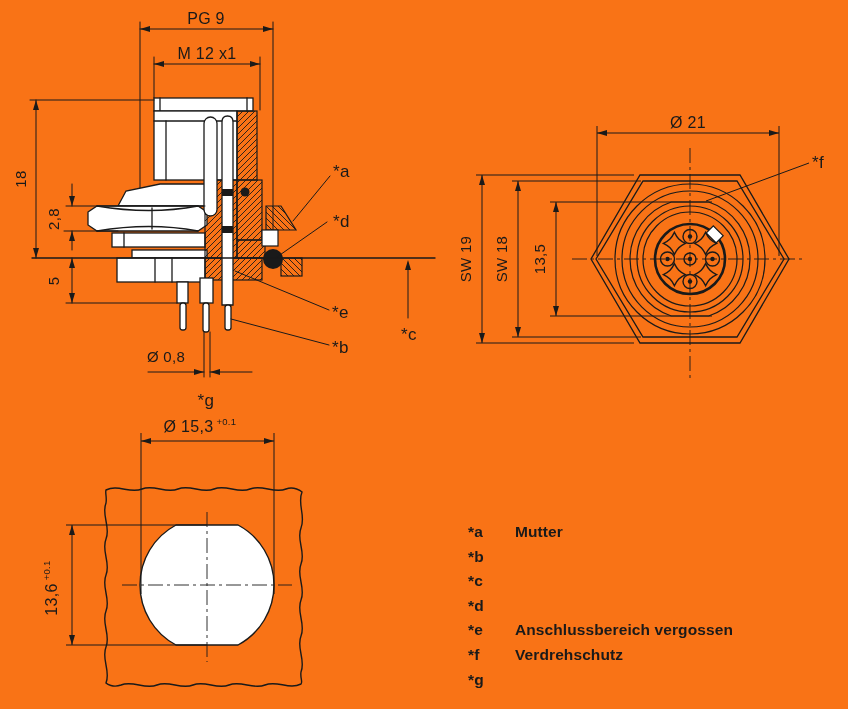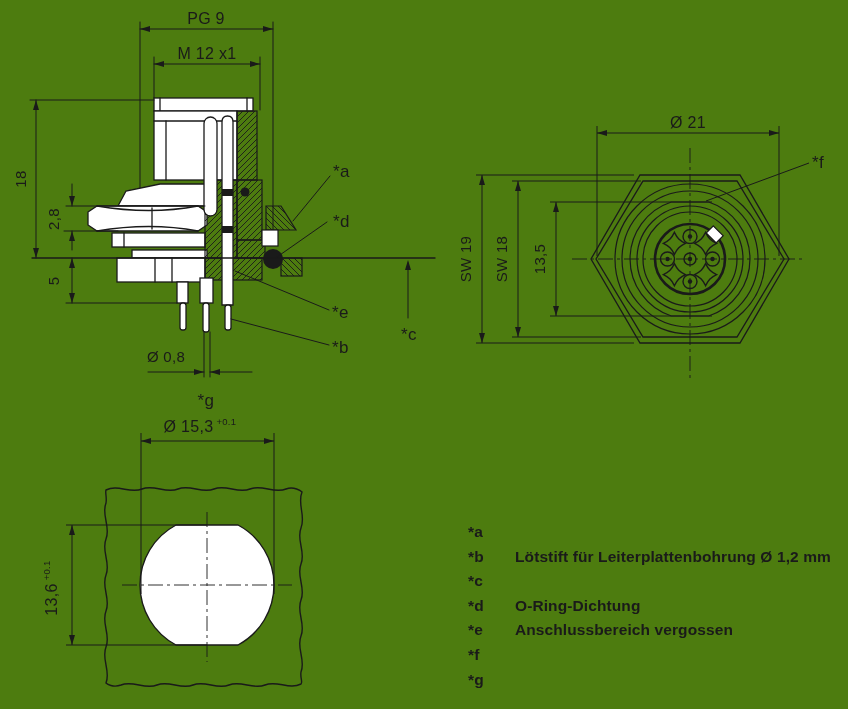--- a/index.html
+++ b/index.html
@@ -1,16 +1,16 @@
 <!DOCTYPE html>
 <html><head>
 <meta charset="utf-8">
 <style>
   html,body{margin:0;padding:0;background:#fff;}
-  .canvas{position:relative;width:848px;height:709px;background:#4d7c0f;overflow:hidden;
+  .canvas{position:relative;width:848px;height:709px;background:#f97316;overflow:hidden;
           font-family:"Liberation Sans",sans-serif;color:#1a1a1a;}
   svg text{font-family:"Liberation Sans","DejaVu Sans",sans-serif;fill:#1a1a1a;}
   .dim{font-size:15px;letter-spacing:.3px;}
   .dim-lg{font-size:16px;letter-spacing:.3px;}
   .callout{font-size:17px;letter-spacing:.5px;}
   .sup{font-size:9.5px;}
   .legend{position:absolute;left:468px;top:523px;width:370px;}
   .legend-row{display:flex;align-items:baseline;height:24.6px;font-size:15.5px;
               font-weight:600;color:#1a1a1a;letter-spacing:.1px;}
   .legend-key{width:47px;flex:0 0 47px;}
@@ -271,36 +271,36 @@
     <polygon points="72,525 69,535 75,535" fill="#1a1a1a"></polygon>
     <polygon points="72,645 69,635 75,635" fill="#1a1a1a"></polygon>
     <text class="dim-lg" transform="rotate(-90 57 588)" x="57" y="588" text-anchor="middle"><tspan>13,6</tspan><tspan class="sup" dy="-7" dx="3">+0.1</tspan></text>
   </g>
 </svg>
 
 
 <div class="legend">
   <div class="legend-row">
     <span class="legend-key">*a</span>
+    <span class="legend-text">Mutter</span>
   </div>
   <div class="legend-row">
     <span class="legend-key">*b</span>
-    <span class="legend-text">Lötstift für Leiterplattenbohrung Ø 1,2 mm</span>
   </div>
   <div class="legend-row">
     <span class="legend-key">*c</span>
   </div>
   <div class="legend-row">
     <span class="legend-key">*d</span>
-    <span class="legend-text">O-Ring-Dichtung</span>
   </div>
   <div class="legend-row">
     <span class="legend-key">*e</span>
     <span class="legend-text">Anschlussbereich vergossen</span>
   </div>
   <div class="legend-row">
     <span class="legend-key">*f</span>
+    <span class="legend-text">Verdrehschutz</span>
   </div>
   <div class="legend-row">
     <span class="legend-key">*g</span>
   </div>
 </div>
 </div>
 
 </body></html>

